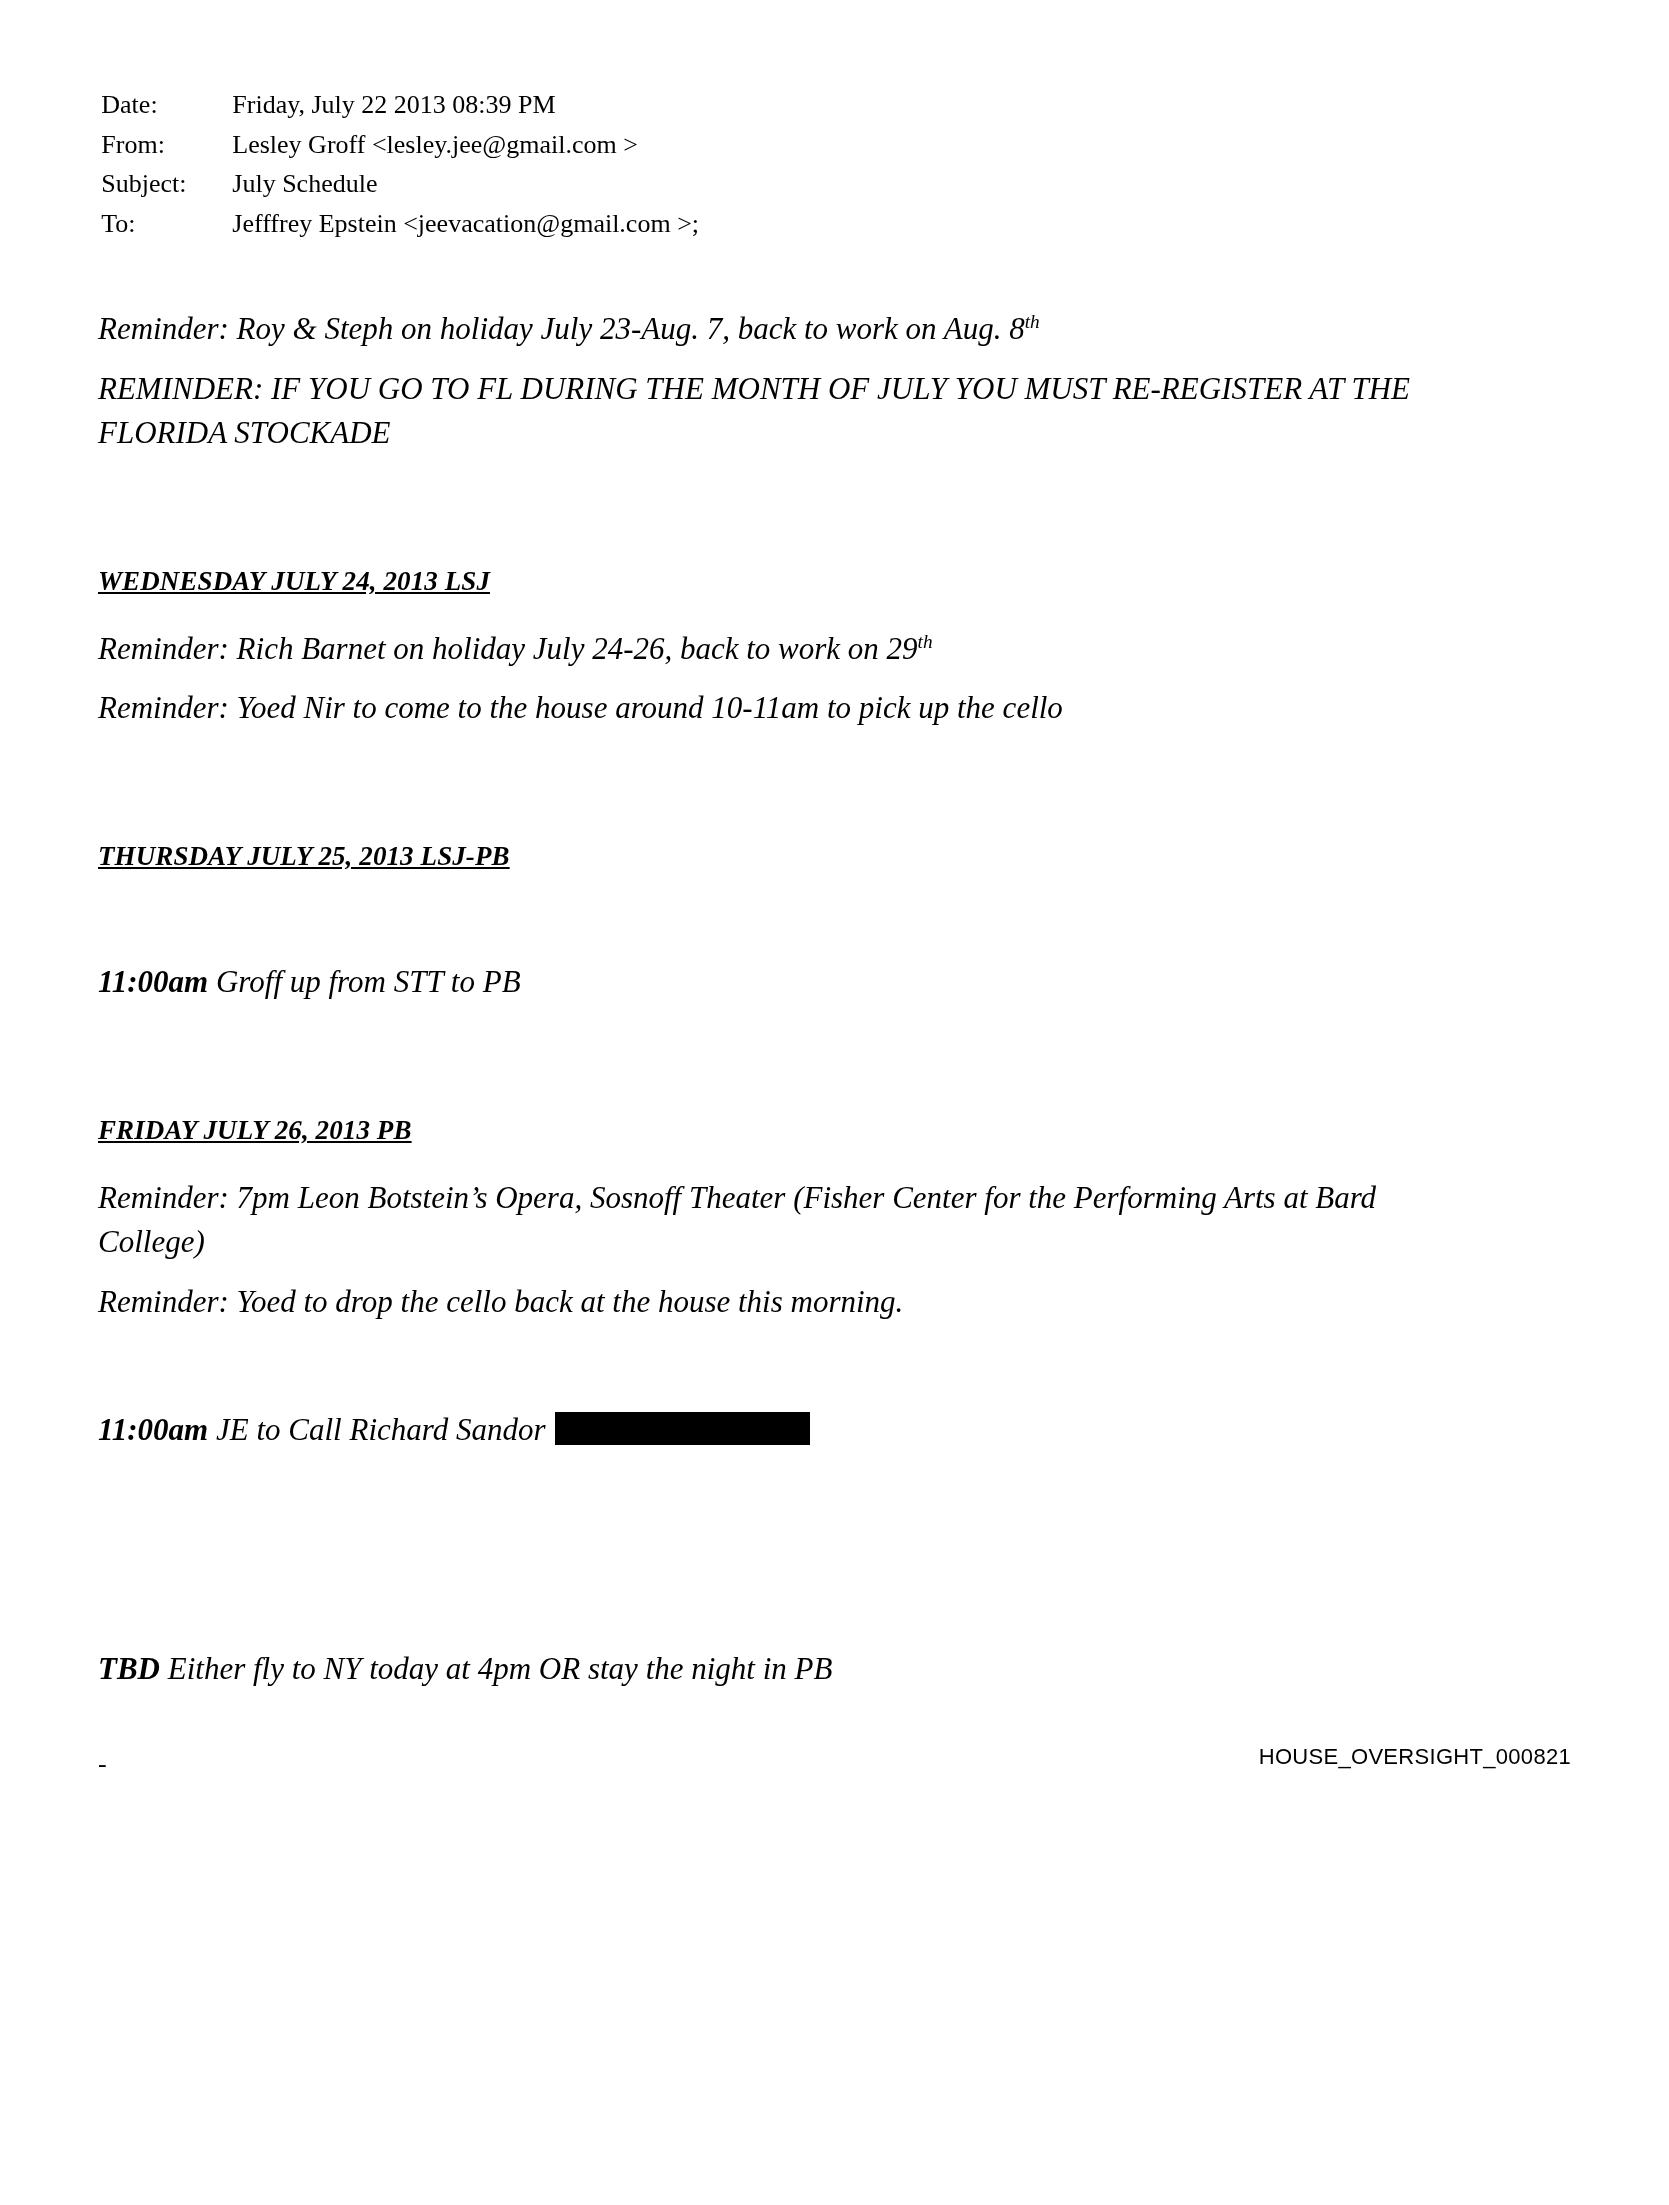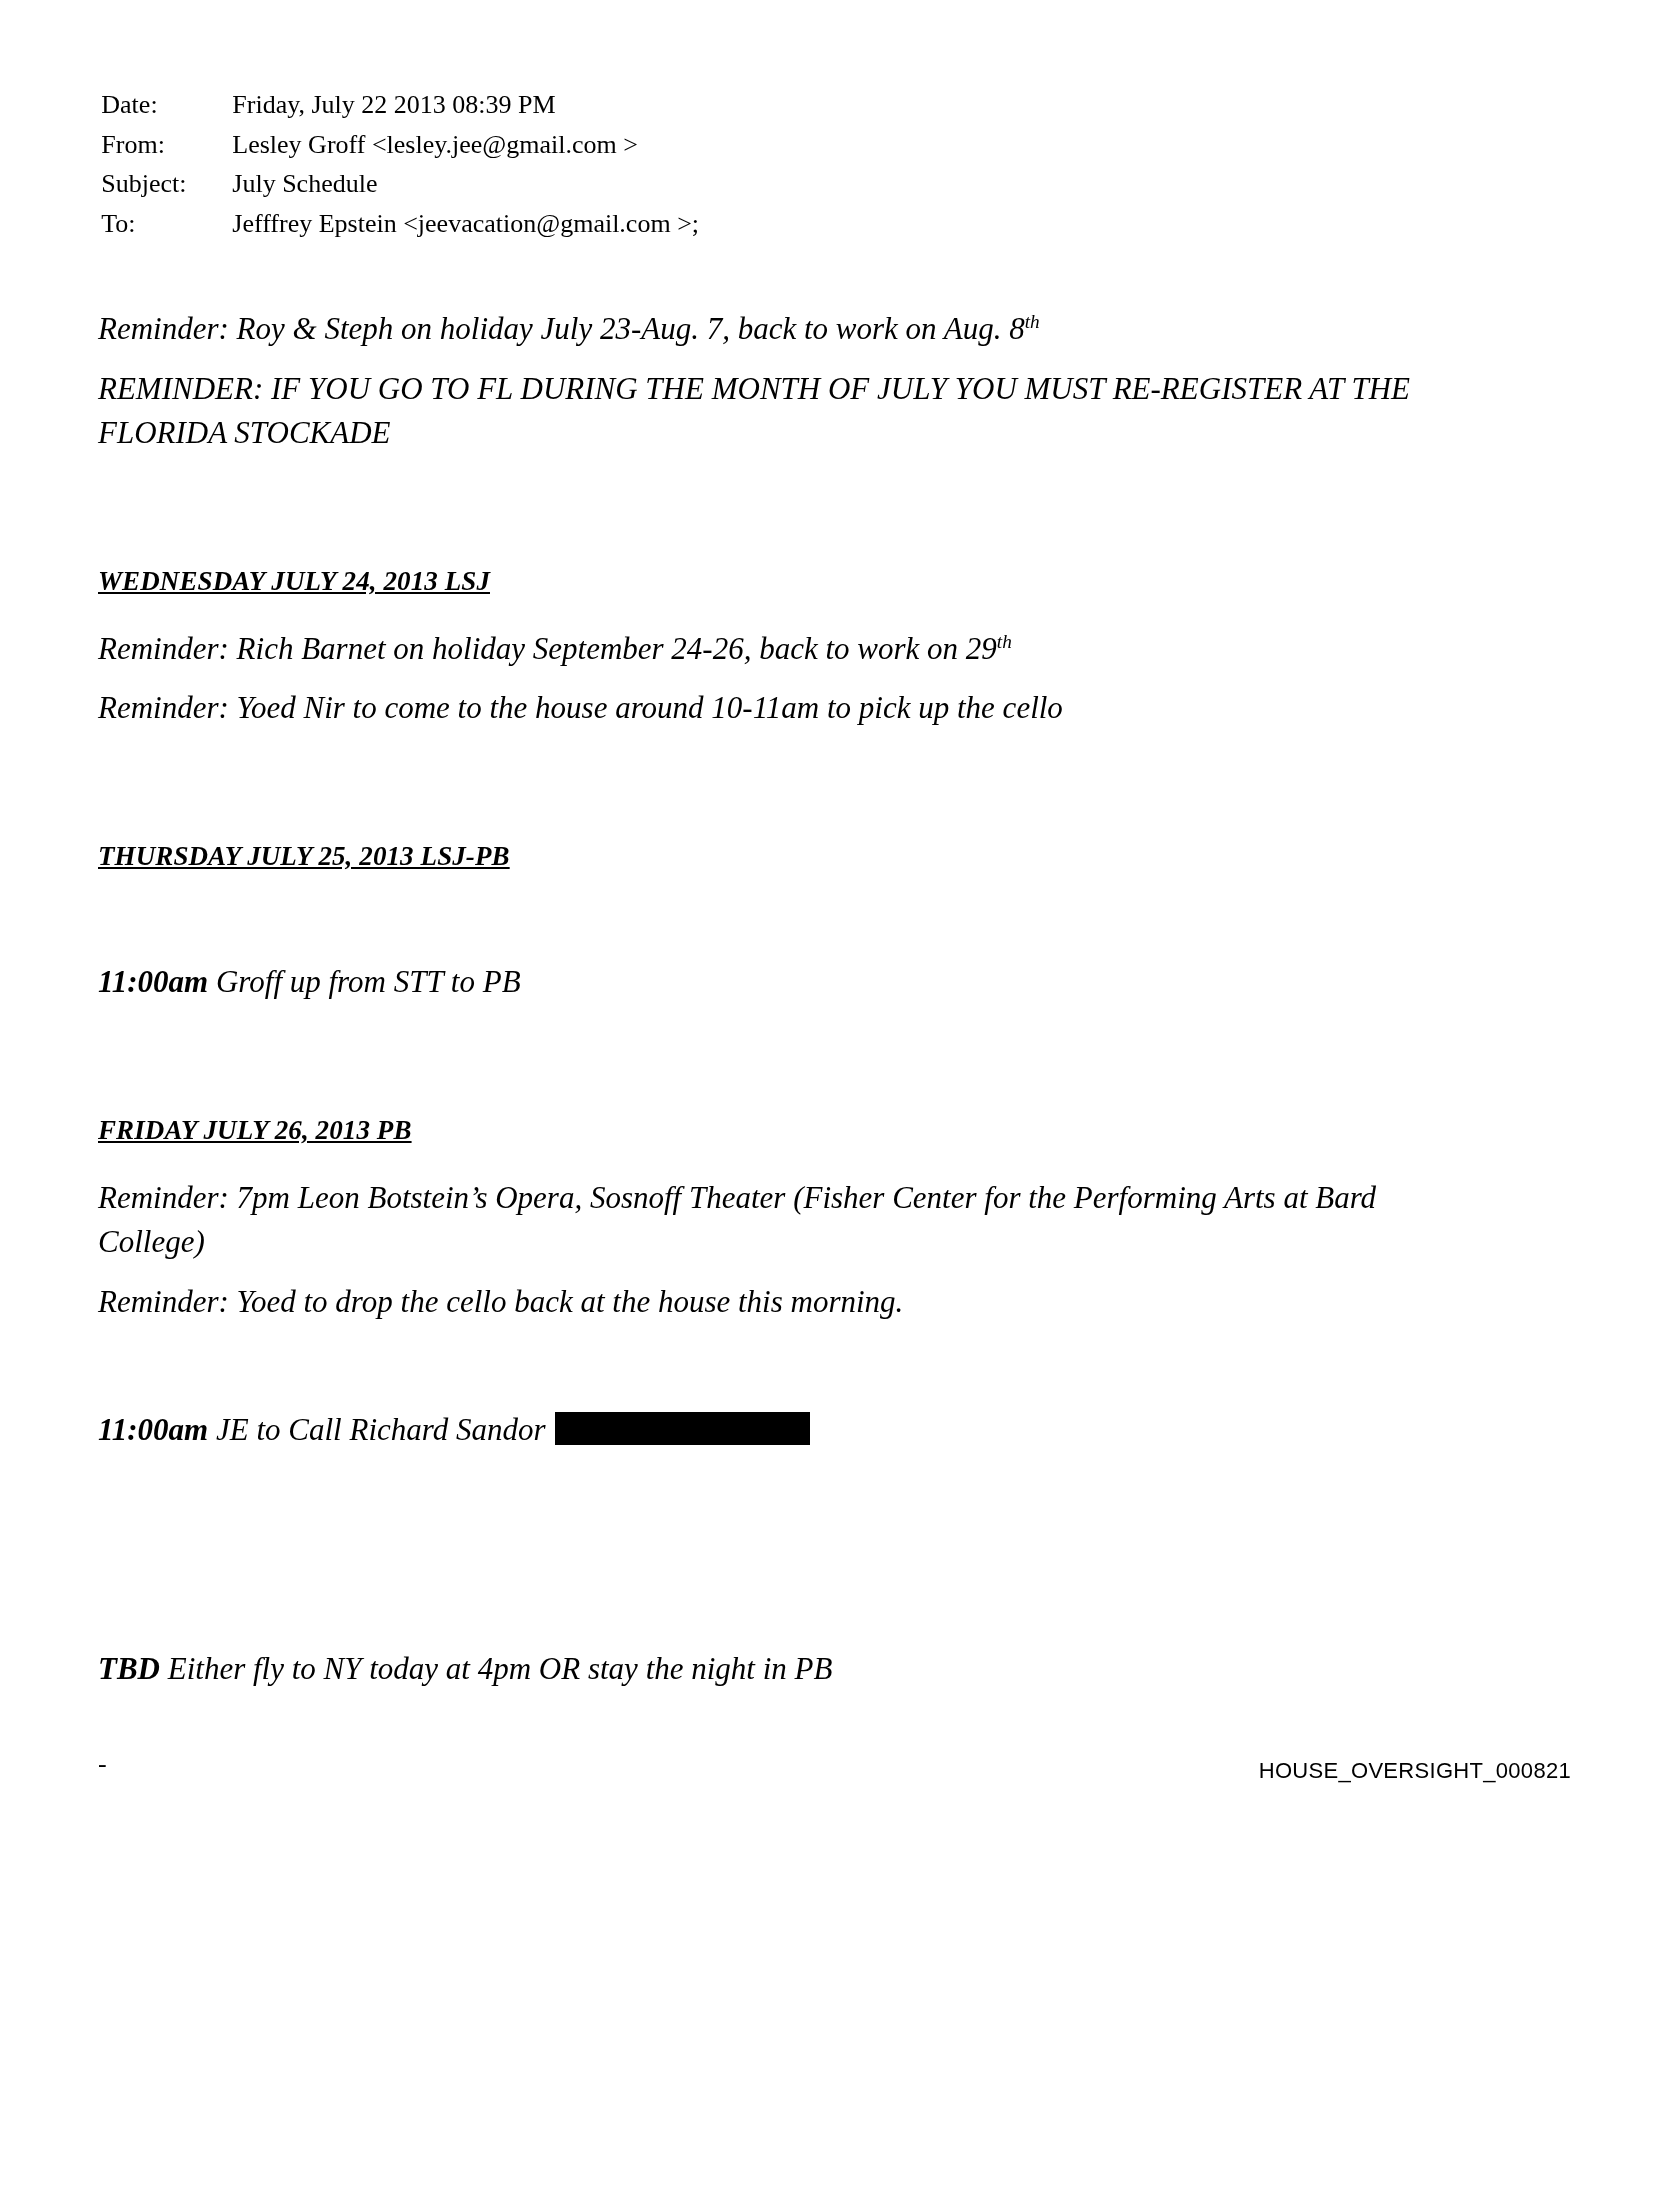--- a/index.html
+++ b/index.html
@@ -91,21 +91,21 @@
 
   .dash {
     font-size: 26px;
     font-style: italic;
     line-height: 1;
   }
 
   .footer {
     position: absolute;
     right: 98px;
-    bottom: 50px;
+    bottom: 64px;
     font-family: "Liberation Sans", "DejaVu Sans", sans-serif;
     font-size: 22px;
     letter-spacing: 0.3px;
     color: #000000;
   }
 </style>
 </head>
 <body>
 
 <div class="page">
@@ -133,21 +133,21 @@
   <p class="para para-indentblock"><span>Reminder: Roy &amp; Steph on holiday July 23-Aug. 7, back to work on Aug. 8</span><sup>th</sup></p>
   <div class="gap-xs"></div>
   <p class="para para-indentblock">REMINDER: IF YOU GO TO FL DURING THE MONTH OF JULY YOU MUST RE-REGISTER AT THE FLORIDA STOCKADE</p>
 
   <div class="gap-xl"></div>
 
   <div class="day-head-wrap">
     <div class="day-head">WEDNESDAY JULY 24, 2013 LSJ</div>
   </div>
   <div class="gap-sm"></div>
-  <p class="para"><span>Reminder: Rich Barnet on holiday September 24-26, back to work on 29</span><sup>th</sup></p>
+  <p class="para"><span>Reminder: Rich Barnet on holiday July 24-26, back to work on 29</span><sup>th</sup></p>
   <div class="gap-xs"></div>
   <p class="para">Reminder: Yoed Nir to come to the house around 10-11am to pick up the cello</p>
 
   <div class="gap-xl"></div>
 
   <div class="day-head-wrap">
     <div class="day-head">THURSDAY JULY 25, 2013 LSJ-PB</div>
   </div>
   <div class="gap-lg"></div>
   <p class="para"><span class="time">11:00am</span>&nbsp;<span>Groff up from STT to PB</span></p>

